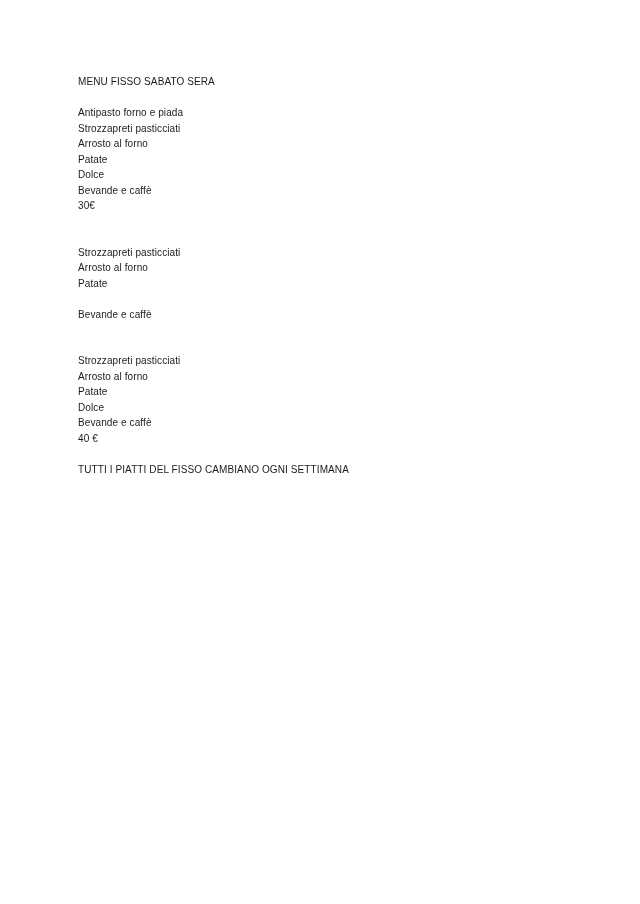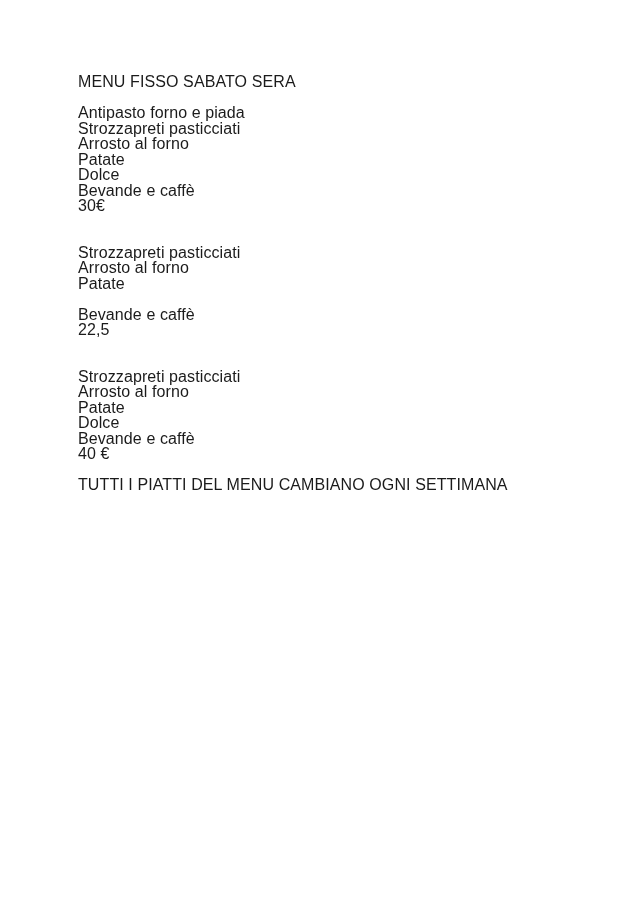--- a/index.html
+++ b/index.html
@@ -13,21 +13,21 @@
     height: 904px;
     background: #ffffff;
     overflow: hidden;
     font-family: "Liberation Sans", sans-serif;
   }
   .doc-text {
     position: absolute;
     left: 78px;
     top: 74px;
     right: 40px;
-    font-size: 16px;
+    font-size: 10px;
     line-height: 15.5px;
     color: #1b1b1b;
     letter-spacing: 0.1px;
   }
   .line {
     min-height: 15.5px;
     white-space: pre-wrap;
   }
   .line-heading,
   .line-note {
@@ -49,25 +49,24 @@
       <div class="line line-item">Dolce</div>
       <div class="line line-item">Bevande e caffè</div>
       <div class="line line-price">30€</div>
       <div class="line line-blank">&nbsp;</div>
       <div class="line line-blank">&nbsp;</div>
       <div class="line line-item">Strozzapreti pasticciati</div>
       <div class="line line-item">Arrosto al forno</div>
       <div class="line line-item">Patate</div>
       <div class="line line-blank">&nbsp;</div>
       <div class="line line-item">Bevande e caffè</div>
-      <div class="line line-price">22,5</div>
       <div class="line line-blank">&nbsp;</div>
       <div class="line line-blank">&nbsp;</div>
       <div class="line line-item">Strozzapreti pasticciati</div>
       <div class="line line-item">Arrosto al forno</div>
       <div class="line line-item">Patate</div>
       <div class="line line-item">Dolce</div>
       <div class="line line-item">Bevande e caffè</div>
       <div class="line line-price">40 €</div>
       <div class="line line-blank">&nbsp;</div>
-      <div class="line line-note">TUTTI I PIATTI DEL MENU CAMBIANO OGNI SETTIMANA</div>
+      <div class="line line-note">TUTTI I PIATTI DEL FISSO CAMBIANO OGNI SETTIMANA</div>
     </div>
 </div>
 
 </body></html>

